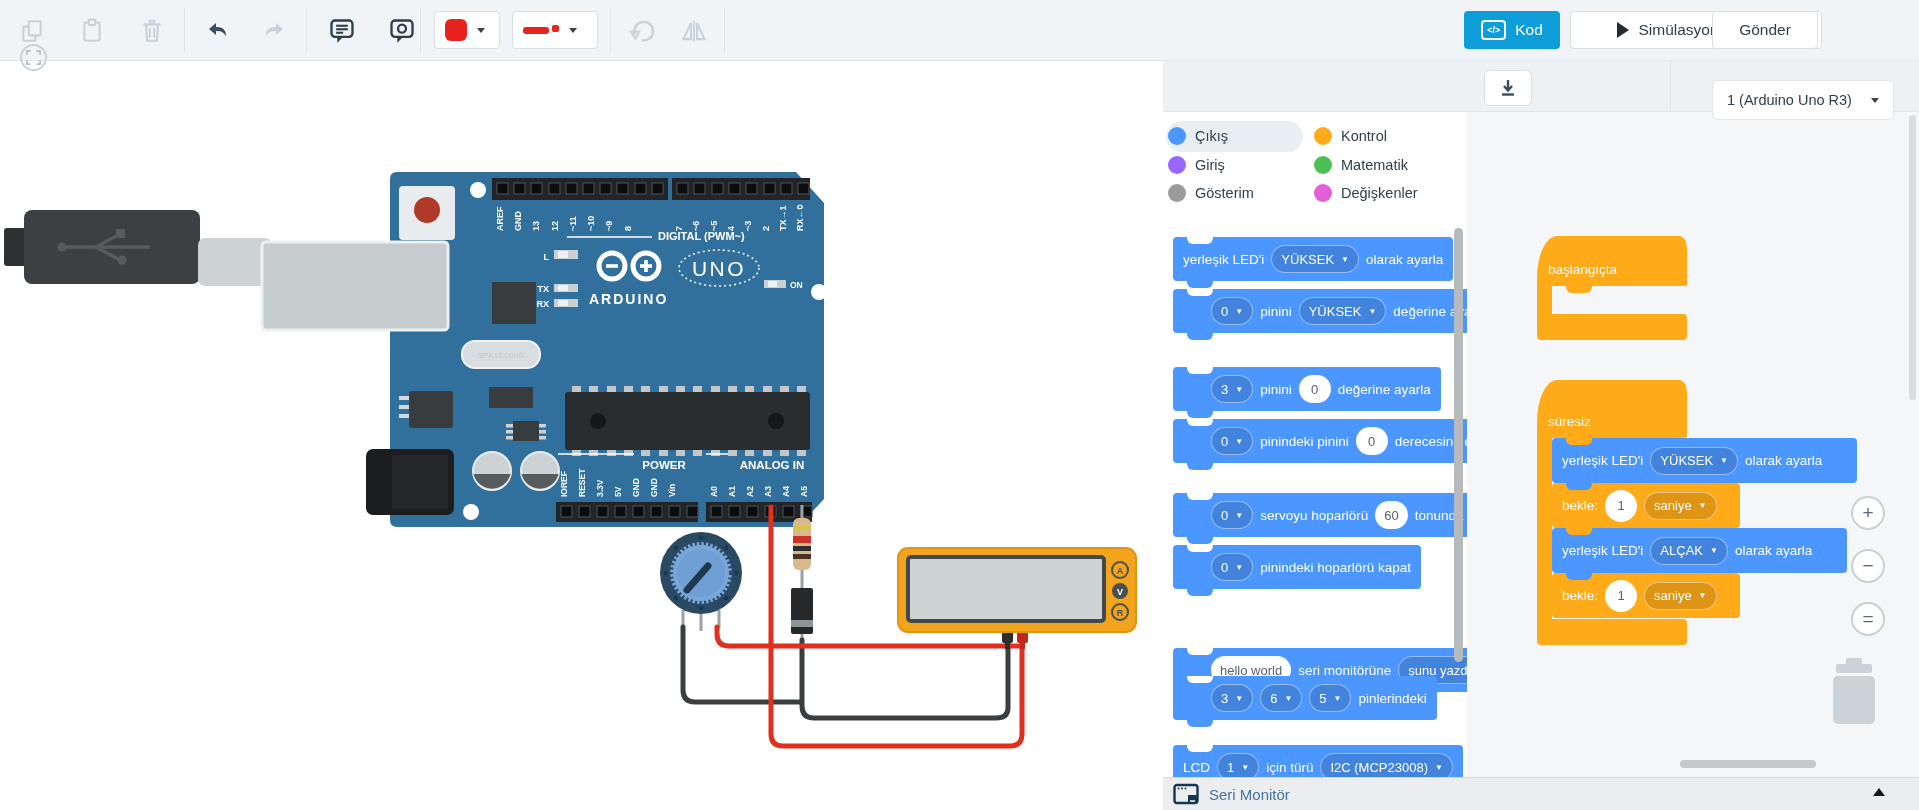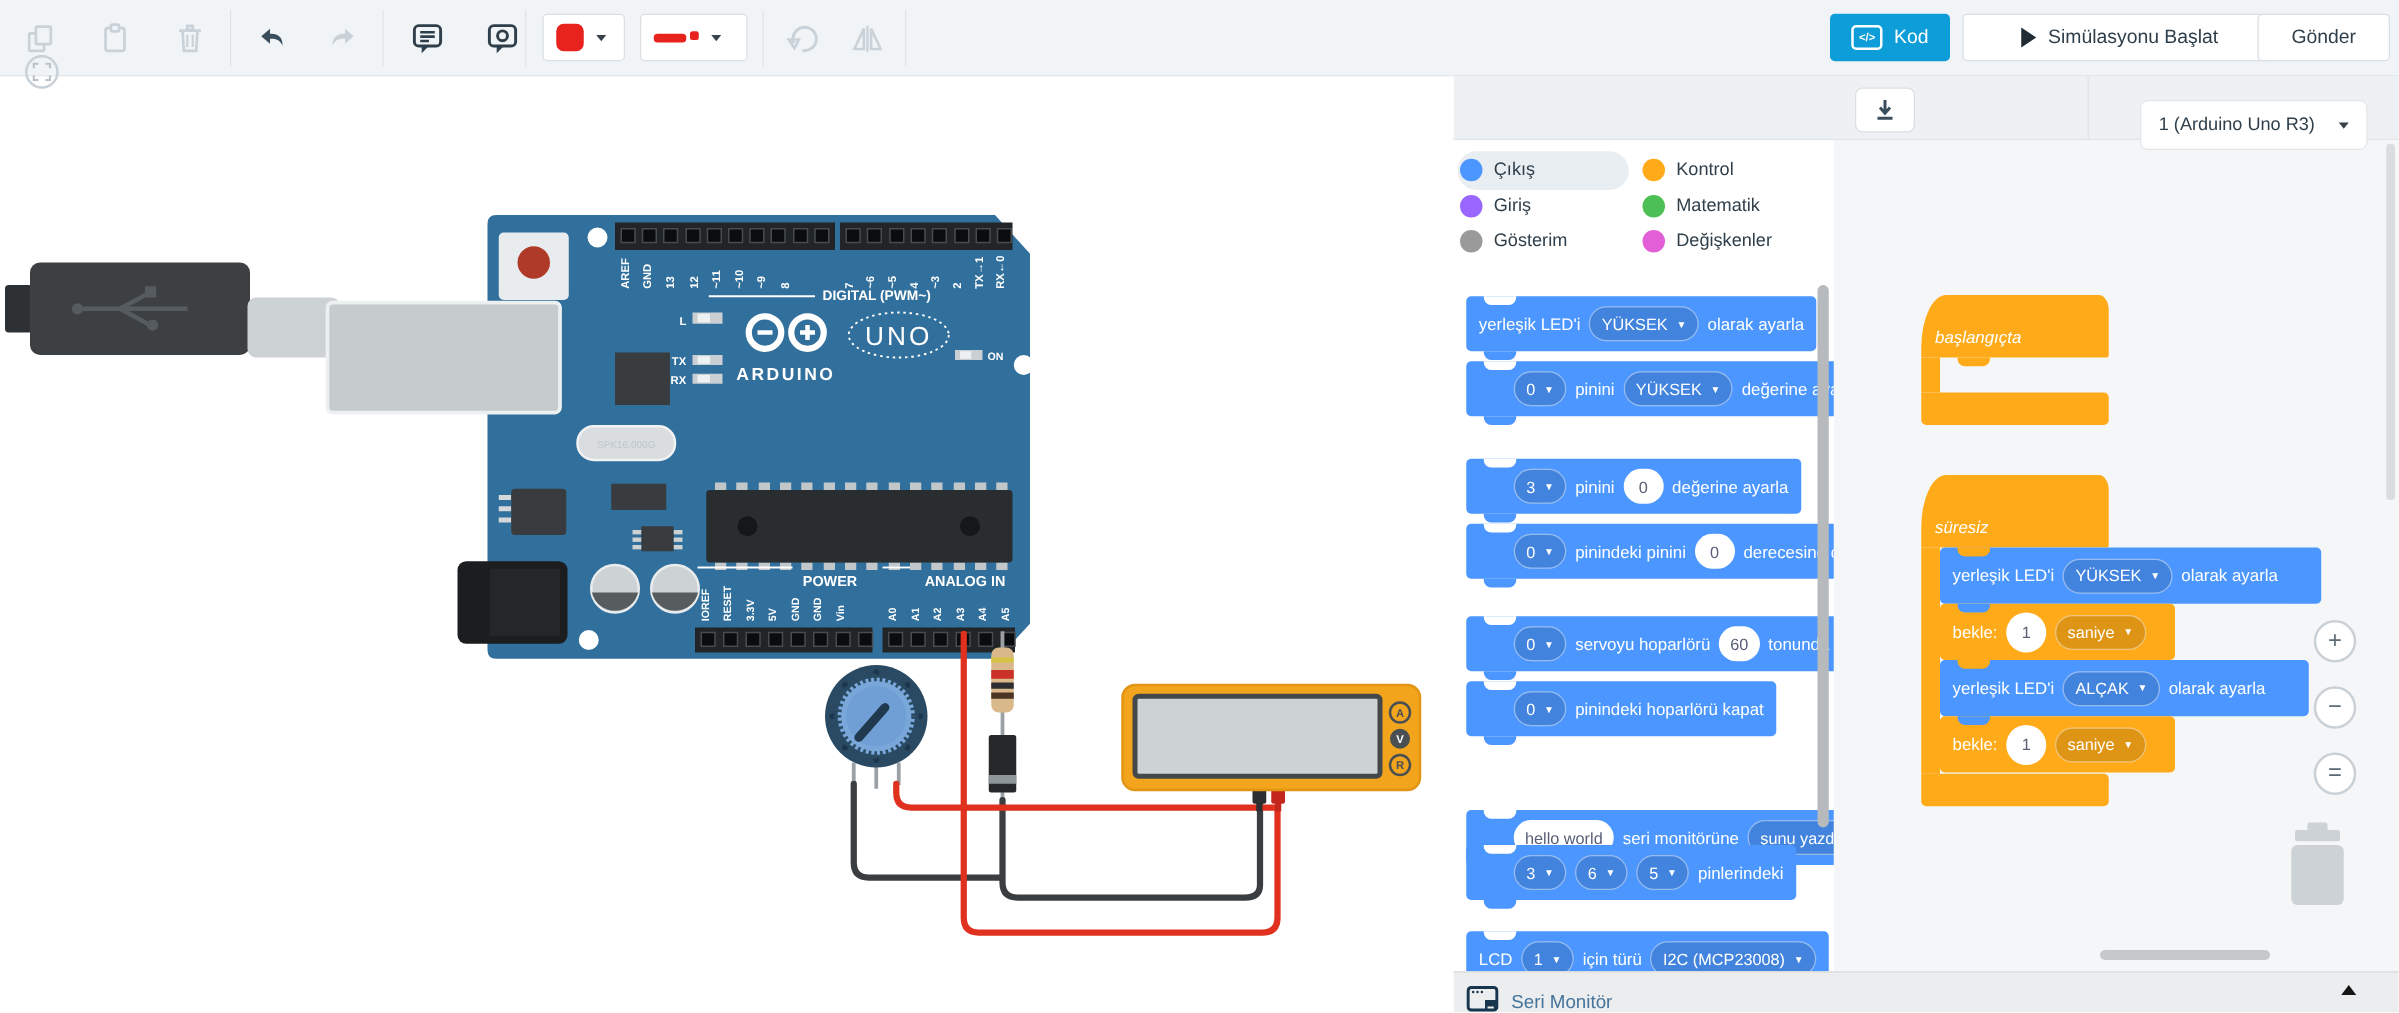--- a/index.html
+++ b/index.html
@@ -39,32 +39,32 @@
   .blue { --c:#4C97FF; }
   .orange { --c:#FFAB19; }
   .dd { height:28px; border-radius:14px; padding:0 9px; display:flex; align-items:center; gap:7px; background:rgba(0,0,0,.13); border:1px solid rgba(255,255,255,.45); color:#fff; font-size:13px; cursor:pointer; flex:none; }
   .ddc { font-size:8px; color:#fff; }
   .oval { height:28px; min-width:32px; border-radius:14px; background:#fff; color:#575e75; display:flex; align-items:center; justify-content:center; font-size:13px; padding:0 9px; cursor:text; flex:none; }
   .pal-scroll { position:absolute; left:291px; top:116px; width:9px; height:434px; border-radius:5px; background:#b6babd; }
 
   
   .workspace { position:absolute; left:1467px; top:112px; width:452px; height:665px; background:#f4f6f8; z-index:5; }
   .hat { position:absolute; width:150px; z-index:6; }
-  .hat-top { position:relative; height:50px; background:#FFAB19; border-radius:20px 8px 2px 0 / 42px 12px 2px 0; display:flex; align-items:flex-end; padding:0 0 9px 11px; color:#fff; font-size:13.5px;font-style:italic; }
+  .hat-top { position:relative; height:50px; background:#FFAB19; border-radius:20px 8px 2px 0 / 42px 12px 2px 0; display:flex; align-items:flex-end; padding:0 0 9px 11px; color:#fff; font-size:13.5px; }
   .hat-top::after { content:""; position:absolute; bottom:-7px; left:29px; width:26px; height:7px; background:#FFAB19; border-radius:0 0 6px 6px; z-index:2; }
   .hat-mouth { position:relative; border-left:15px solid #FFAB19; }
   .hat-bottom { height:26px; background:#FFAB19; border-radius:0 4px 4px 4px; }
   .wblock { position:absolute; height:45px; }
   .wblock::before { content:""; position:absolute; top:0; left:14px; width:26px; height:7px; background:var(--notch); border-radius:0 0 6px 6px; }
   .zoom-btn { position:absolute; left:1851px; width:34px; height:34px; border-radius:50%; background:#fff; border:2px solid #c9d1d6; color:#5a6b77; font-size:19px; display:flex; align-items:center; justify-content:center; cursor:pointer; z-index:8; }
   .ws-hthumb { position:absolute; left:1680px; top:760px; width:136px; height:8px; border-radius:4px; background:#c5c9cc; z-index:8; }
   .ws-vthumb { position:absolute; left:1909px; top:115px; width:7px; height:285px; border-radius:3px; background:#dadde0; z-index:8; }
 
   
-  .serialbar { position:absolute; left:1163px; top:777px; width:756px; height:33px; background:#ecedee; border-top:1px solid #d7dadb; display:flex; align-items:flex-end; z-index:28; }
+  .serialbar { position:absolute; left:1163px; top:777px; width:756px; height:33px; background:#ecedee; border-top:1px solid #d7dadb; display:flex; align-items:center; z-index:28; }
   .serial-label { font-size:15px; color:#45749c; margin-left:10px; }
   .serial-caret { position:absolute; right:34px; top:10px; width:0; height:0; border-left:6px solid transparent; border-right:6px solid transparent; border-bottom:8px solid #161616; cursor:pointer; }
 
   .expand-btn { position:absolute; left:20px; top:44px; width:27px; height:27px; border-radius:50%; border:2px solid #c8d1d7; display:flex; align-items:center; justify-content:center; cursor:pointer; z-index:31; background:transparent; }
 
   svg text { font-family:"Liberation Sans",sans-serif; }
   .bt { fill:#fff; font-weight:bold; }
 </style>
 </head>
 <body>
@@ -150,21 +150,21 @@
     <div class="sep" style="left:724px"></div>
 
     <div class="btn primary" style="left:1464px; width:96px">
       <span class="kod-icon">&lt;/&gt;</span>
       <span>Kod</span>
     </div>
     <div class="btn" style="left:1570px; width:252px">
       <span class="play-tri"></span>
       <span>Simülasyonu Başlat</span>
     </div>
-    <div class="btn" style="left:1806px; width:106px">
+    <div class="btn" style="left:1712px; width:106px">
       <span>Gönder</span>
     </div>
   </div>
 
   <svg style="position:absolute;left:0;top:61px;z-index:1" width="1163" height="749" viewBox="0 61 1163 749">
 
     <g>
       <rect x="4" y="228" width="22" height="38" rx="3" fill="#2e3133"></rect>
       <rect x="24" y="210" width="176" height="74" rx="8" fill="#3c4043"></rect>
       <circle cx="62" cy="247" r="4.5" fill="#565b5f"></circle>

